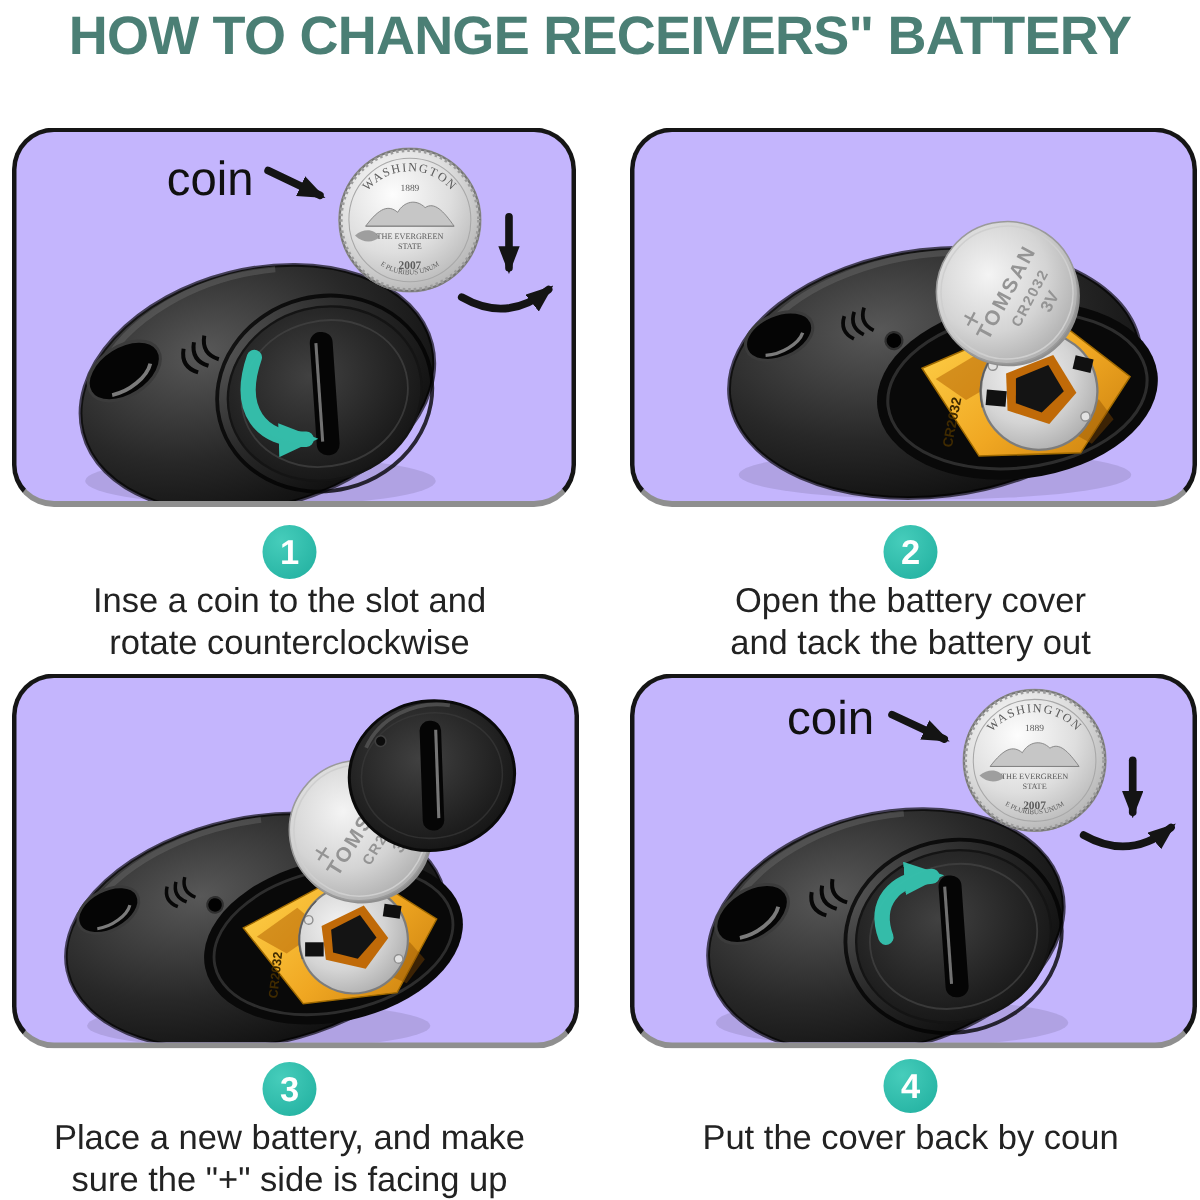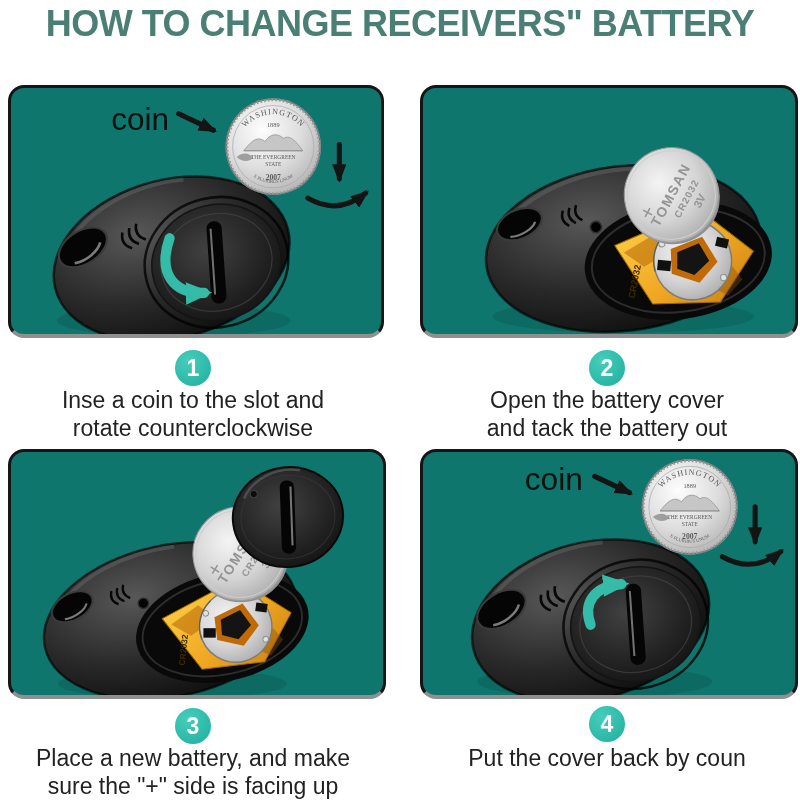--- a/index.html
+++ b/index.html
@@ -1,21 +1,21 @@
 <!DOCTYPE html>
 <html><head>
 <meta charset="utf-8">
 <style>
   html,body{margin:0;padding:0;background:#ffffff;}
   .page{position:relative;width:800px;height:800px;background:#ffffff;overflow:hidden;
         font-family:"Liberation Sans",sans-serif;}
   .title{position:absolute;top:3px;left:0;width:800px;text-align:center;
          font-size:36px;font-weight:700;color:#4b7f75;letter-spacing:-0.5px;white-space:nowrap;}
-  .panel{position:absolute;background:#0f766e;border:3px solid #151515;border-bottom:4px solid #8f8f8f;
-         border-radius:16px;overflow:hidden;}
+  .panel{position:absolute;background:#c4b5fd;border:3px solid #151515;border-bottom:4px solid #8f8f8f;
+         border-radius:28px;overflow:hidden;}
   .panel svg{display:block;width:100%;height:100%;}
   .p1{left:8px;top:85px;width:370px;height:246px;}
   .p2{left:420px;top:85px;width:372px;height:246px;}
   .p3{left:8px;top:449px;width:372px;height:243px;}
   .p4{left:420px;top:449px;width:372px;height:243px;}
   .badge{position:absolute;width:36px;height:36px;border-radius:50%;
          background:radial-gradient(circle at 35% 30%, #46cdbb, #1fae9e);
          color:#fff;font-weight:700;font-size:23px;line-height:36px;text-align:center;}
   .b1{left:175px;top:350px;} .b2{left:589px;top:350px;}
   .b3{left:175px;top:708px;} .b4{left:589px;top:706px;}

